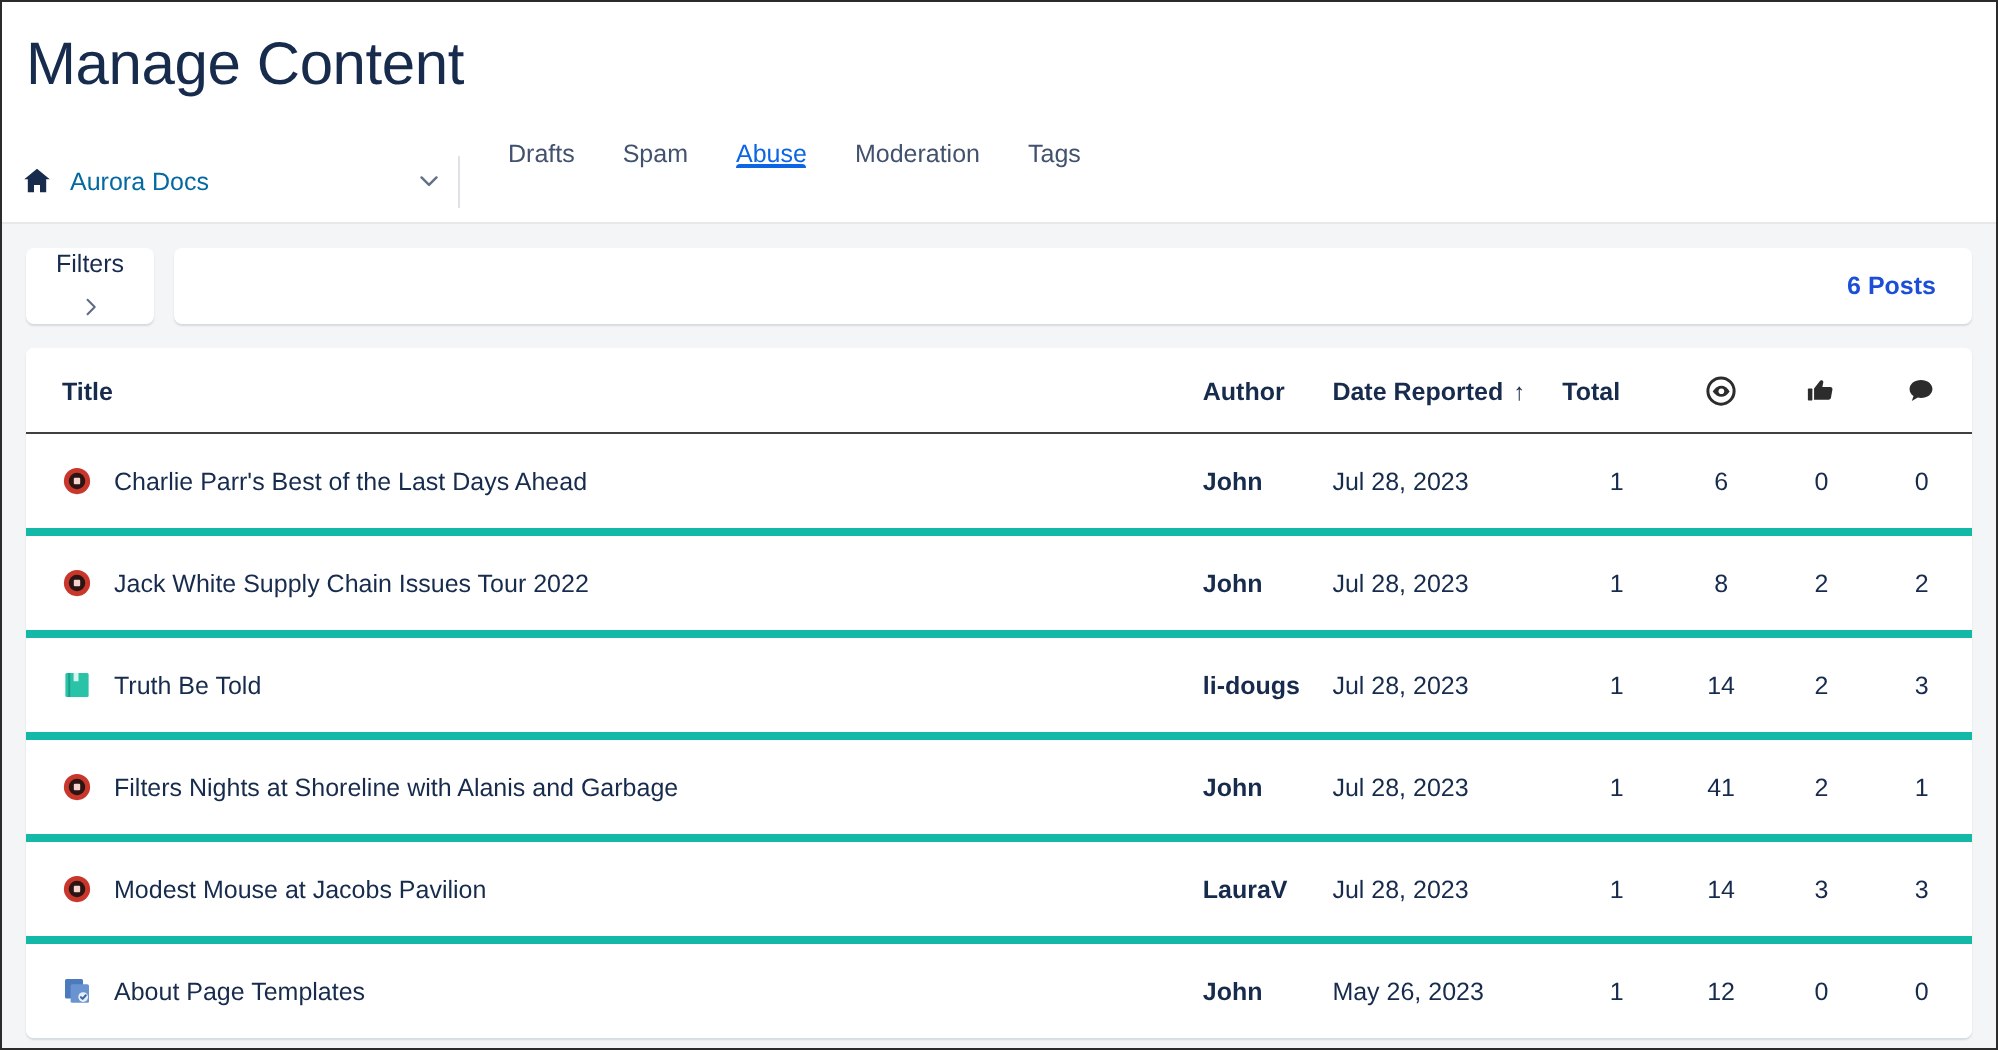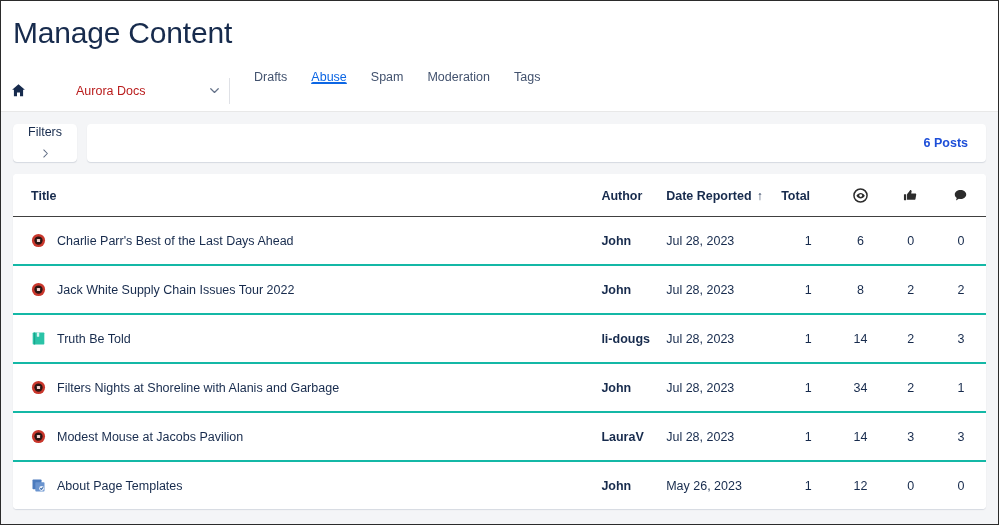--- a/index.html
+++ b/index.html
@@ -61,24 +61,23 @@
   }
   .home-icon {
     flex: 0 0 auto;
     width: 15px;
     height: 15px;
     margin-right: 9px;
     display: block;
   }
   .space-name {
     font-size: 12.5px;
-    color: #b91c1c;
+    color: #0369a1;
     flex: 1 1 auto;
     white-space: nowrap;
-    margin-left: 41px;
   }
   .chevron-down {
     width: 13px;
     height: 13px;
     flex: 0 0 auto;
     opacity: .82;
   }
   .nav-divider {
     width: 1px;
     height: 26px;
@@ -186,21 +185,21 @@
     text-align: left;
     padding: 14px 0 13px 0;
     border-bottom: 1px solid #404040;
     vertical-align: middle;
     background: #ffffff;
   }
   table.content-table td {
     font-size: 12.5px;
     color: #172b4d;
     padding: 16px 0 16px 0;
-    border-bottom: 2px solid #14b8a6;
+    border-bottom: 4px solid #14b8a6;
     vertical-align: middle;
     background: #ffffff;
   }
   table.content-table tr:last-child td {
     border-bottom: none;
   }
 
   .col-title   { width: 545px; padding-left: 18px !important; }
   .col-author  { width: 62px;  text-align: left; font-weight: bold; }
   .col-date    { width: 110px; text-align: left; margin-left: 24px; }
@@ -265,25 +264,25 @@
         <path d="M3.4 5.8 8 10.4l4.6-4.6" fill="none" stroke="#42526e" stroke-width="1.5" stroke-linecap="round" stroke-linejoin="round"></path>
       </svg>
     </div>
 
     <div class="nav-divider"></div>
 
     <div class="tabs">
       <div class="tab">
         <span>Drafts</span>
       </div>
+      <div class="tab">
+        <span>Spam</span>
+      </div>
       <div class="tab active">
         <span>Abuse</span>
-      </div>
-      <div class="tab">
-        <span>Spam</span>
       </div>
       <div class="tab">
         <span>Moderation</span>
       </div>
       <div class="tab">
         <span>Tags</span>
       </div>
     </div>
   </div>
 
@@ -409,21 +408,21 @@
                   <circle cx="8" cy="8" r="7" fill="#c9372c"></circle>
                   <circle cx="8" cy="8" r="4.4" fill="#2b1412"></circle>
                   <rect x="6.3" y="6.3" width="3.4" height="3.4" rx="0.5" fill="#f4d3cf"></rect>
                 </svg>
                 <span class="title-text">Filters Nights at Shoreline with Alanis and Garbage</span>
               </span>
             </td>
             <td class="col-author">John</td>
             <td class="col-date">Jul 28, 2023</td>
             <td class="col-total">1</td>
-            <td class="col-num">34</td>
+            <td class="col-num">41</td>
             <td class="col-num">2</td>
             <td class="col-num">1</td>
           </tr>
 
           <tr>
             <td class="col-title">
               <span class="title-cell">
                 <svg class="row-icon" viewBox="0 0 16 16" aria-hidden="true">
                   <circle cx="8" cy="8" r="7" fill="#c9372c"></circle>
                   <circle cx="8" cy="8" r="4.4" fill="#2b1412"></circle>

